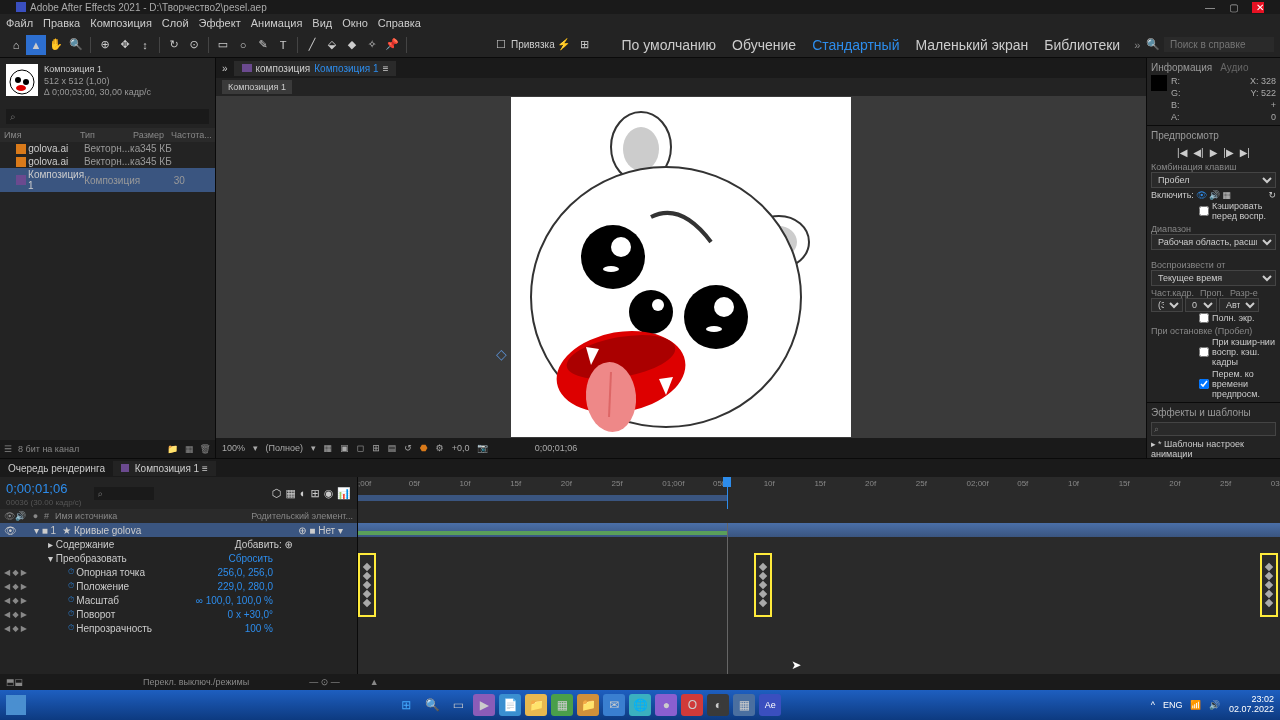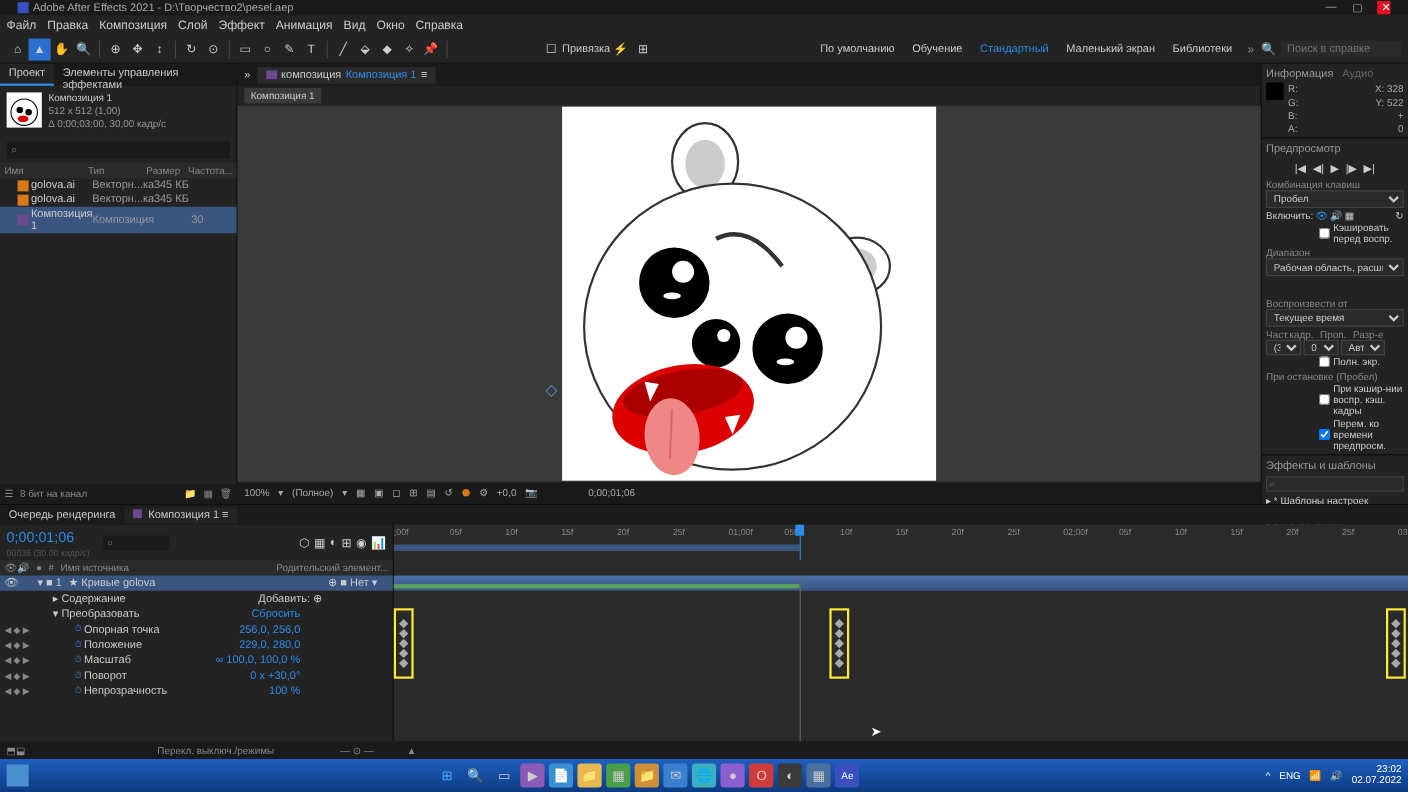--- a/index.html
+++ b/index.html
@@ -16,21 +16,21 @@
 
 .menubar { background: #232323; height: 18px; display: flex; align-items: center; padding: 0 6px; gap: 10px; font-size: 11px; }
 .menubar span { cursor: pointer; }
 
 
 .toolbar { background: #232323; height: 26px; display: flex; align-items: center; padding: 0 6px; border-bottom: 1px solid #0a0a0a; }
 .toolbar .tool { width: 20px; height: 20px; display: flex; align-items: center; justify-content: center; cursor: pointer; color: #ccc; }
 .toolbar .tool.active { background: #2d6fd0; }
 .toolbar .sep { width: 1px; height: 16px; background: #444; margin: 0 4px; }
 .toolbar .spacer { flex: 1; }
-.toolbar .workspace { font-size: 10px; padding: 0 8px; cursor: pointer; }
+.toolbar .workspace { font-size: 14px; padding: 0 8px; cursor: pointer; }
 .toolbar .workspace.active { color: #2d8ceb; }
 .toolbar .search { background: #2a2a2a; border: none; color: #ccc; font-size: 10px; padding: 2px 6px; width: 110px; }
 
 
 .content { display: flex; height: 400px; }
 
 
 .project-panel { width: 216px; background: #232323; border-right: 1px solid #0a0a0a; display: flex; flex-direction: column; }
 .panel-tabs { display: flex; background: #1a1a1a; height: 20px; font-size: 10px; }
 .panel-tab { padding: 3px 8px; cursor: pointer; }
@@ -190,24 +190,20 @@
   <span class="workspace">Маленький экран</span>
   <span class="workspace">Библиотеки</span>
   <span style="color:#888;margin:0 6px">»</span>
   <span style="margin-right:4px">🔍</span>
   <input class="search" placeholder="Поиск в справке" style="">
 </div>
 
 <div class="content">
 
   <div class="project-panel">
-    <div class="panel-tabs">
-      <div class="panel-tab active">Проект</div>
-      <div class="panel-tab">Элементы управления эффектами</div>
-    </div>
     <div class="project-header">
       <div class="project-thumb">
         <svg viewBox="0 0 32 32">
             <circle cx="16" cy="18" r="12" fill="#fff" stroke="#000"></circle>
             <circle cx="12" cy="16" r="3" fill="#000"></circle>
             <circle cx="20" cy="18" r="3" fill="#000"></circle>
             <ellipse cx="15" cy="24" rx="5" ry="3" fill="#d00"></ellipse>
           </svg>
       </div>
       <div class="project-info">
@@ -368,21 +364,21 @@
         <span style="color:#2d8ceb">🔊</span>
         <span>▦</span>
         <span style="margin-left:auto">↻</span>
       </div>
       <div class="rp-check">
           <input type="checkbox" style="">
           <span>Кэшировать перед воспр.</span>
         </div>
       <div style="color:#888;margin-top:2px">Диапазон</div>
       <select class="rp-select"><option>Рабочая область, расширенная...</option></select>
-      <div style="color:#888;margin-top:20px">Воспроизвести от</div>
+      <div style="color:#888;margin-top:10px">Воспроизвести от</div>
       <select class="rp-select"><option>Текущее время</option></select>
       <div style="display:flex;gap:6px;color:#888;margin-top:2px">
         <span>Част.кадр.</span>
           <span>Проп.</span>
           <span>Разр-е</span>
       </div>
       <div class="rp-inputs">
         <select><option>(30)</option></select>
         <select><option>0</option></select>
         <select style="width:40px"><option>Авто</option></select>

